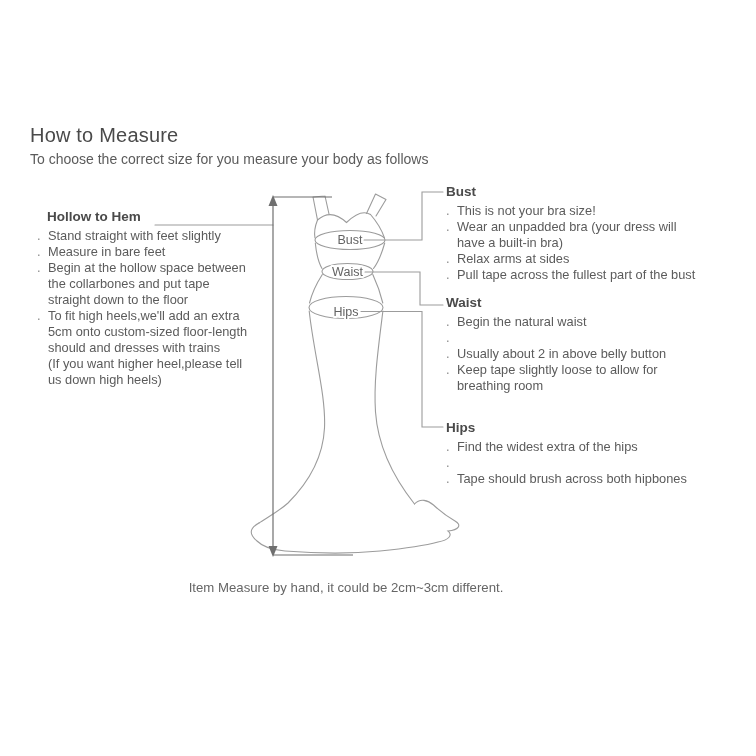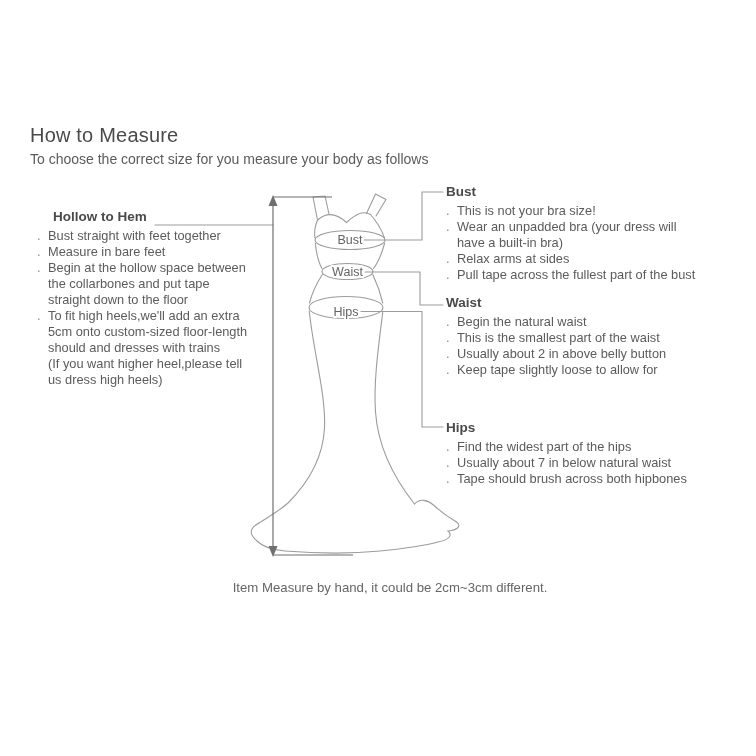--- a/index.html
+++ b/index.html
@@ -20,33 +20,33 @@
   }
   .subtitle{
     position:absolute;left:30px;top:151px;margin:0;
     font-size:14px;font-weight:400;color:var(--body);text-align:center;
   }
   .diagram-svg{position:absolute;left:0;top:0;}
   .section{position:absolute;}
   .section h2{
     margin:0 0 4px 0;font-size:13.5px;font-weight:700;color:var(--heading);
   }
-  .section.left h2{margin-left:16px;}
+  .section.left h2{margin-left:10px;}
   .bullet-line{
     display:flex;align-items:flex-start;
     font-size:12.8px;line-height:16px;color:var(--body);
   }
   .bullet-line .dot{flex:0 0 11px;width:11px;color:#8a8a8a;}
   .sec-hollow{left:37px;top:209px;width:220px;}
   .sec-bust{left:446px;top:184px;width:300px;}
   .sec-waist{left:446px;top:295px;width:300px;}
   .sec-hips{left:446px;top:420px;width:300px;}
   .footnote{
     position:absolute;left:0;top:580px;width:692px;margin:0;
-    text-align:center;font-size:13.2px;color:#666;padding-left:44px;
+    text-align:center;font-size:13.2px;color:#666;
   }
   .svg-label{
     font-family:"Liberation Sans","DejaVu Sans",sans-serif;
     font-size:12.5px;fill:#636363;
     paint-order:stroke;stroke:#ffffff;stroke-width:4px;stroke-linejoin:round;
   }
 </style>
 </head>
 <body>
 
@@ -94,21 +94,21 @@
     <text class="svg-label" text-anchor="middle" x="350" y="244">Bust</text>
     <text class="svg-label" text-anchor="middle" x="347.5" y="276">Waist</text>
     <text class="svg-label" text-anchor="middle" x="346" y="315.5">Hips</text>
   </svg>
 
   <div class="section left sec-hollow">
     <h2>Hollow to Hem</h2>
     <div>
         <div class="bullet-line">
           <span class="dot">.</span>
-          <span>Bust straight with feet together</span>
+          <span>Stand straight with feet slightly</span>
         </div>
         <div class="bullet-line">
           <span class="dot">.</span>
           <span>Measure in bare feet</span>
         </div>
         <div class="bullet-line">
           <span class="dot">.</span>
           <span>Begin at the hollow space between</span>
         </div>
         <div class="bullet-line cont">
@@ -130,21 +130,21 @@
         <div class="bullet-line cont">
           <span class="dot"></span>
           <span>should and dresses with trains</span>
         </div>
         <div class="bullet-line cont">
           <span class="dot"></span>
           <span>(If you want higher heel,please tell</span>
         </div>
         <div class="bullet-line cont">
           <span class="dot"></span>
-          <span>us dress high heels)</span>
+          <span>us down high heels)</span>
         </div>
       </div>
   </div>
 
   <div class="section sec-bust">
     <h2>Bust</h2>
     <div>
         <div class="bullet-line">
           <span class="dot">.</span>
           <span>This is not your bra size!</span>
@@ -170,43 +170,45 @@
 
   <div class="section sec-waist">
     <h2>Waist</h2>
     <div>
         <div class="bullet-line">
           <span class="dot">.</span>
           <span>Begin the natural waist</span>
         </div>
         <div class="bullet-line">
           <span class="dot">.</span>
-          <span>This is the smallest part of the waist</span>
         </div>
         <div class="bullet-line">
           <span class="dot">.</span>
           <span>Usually about 2 in above belly button</span>
         </div>
         <div class="bullet-line">
           <span class="dot">.</span>
           <span>Keep tape slightly loose to allow for</span>
+        </div>
+        <div class="bullet-line cont">
+          <span class="dot"></span>
+          <span>breathing room</span>
         </div>
       </div>
   </div>
 
   <div class="section sec-hips">
     <h2>Hips</h2>
     <div>
         <div class="bullet-line">
           <span class="dot">.</span>
-          <span>Find the widest part of the hips</span>
-        </div>
-        <div class="bullet-line">
-          <span class="dot">.</span>
-          <span>Usually about 7 in below natural waist</span>
+          <span>Find the widest extra of the hips</span>
+        </div>
+        <div class="bullet-line">
+          <span class="dot">.</span>
         </div>
         <div class="bullet-line">
           <span class="dot">.</span>
           <span>Tape should brush across both hipbones</span>
         </div>
       </div>
   </div>
 
   <p class="footnote">Item Measure by hand, it could be 2cm~3cm different.</p>
 

